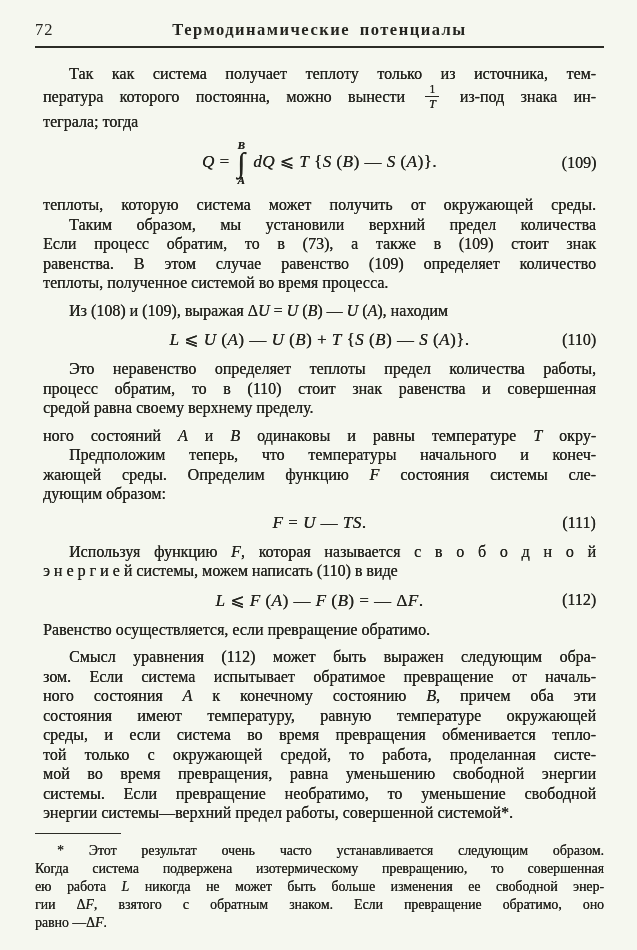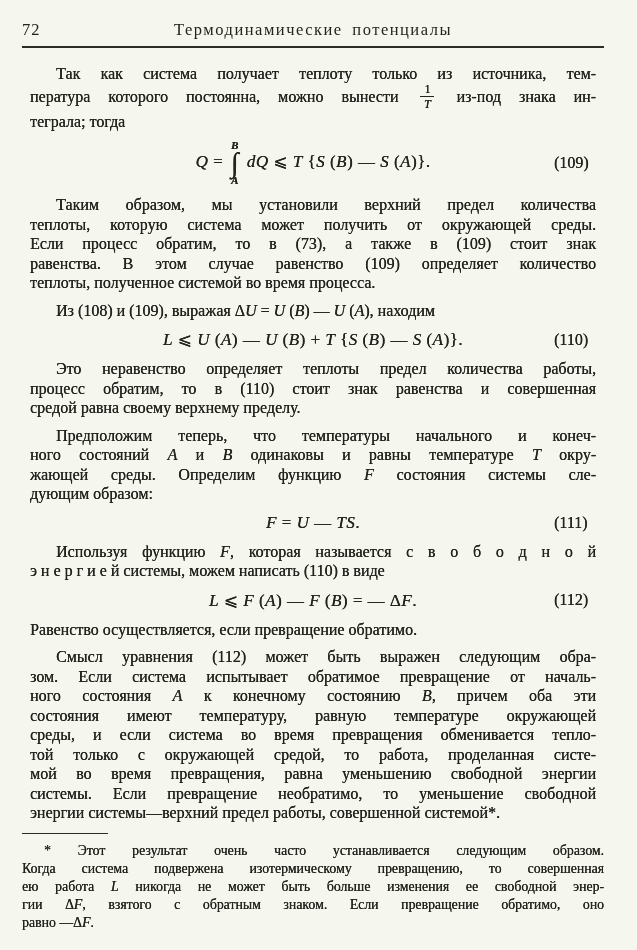--- a/index.html
+++ b/index.html
@@ -5,30 +5,30 @@
   html,body{margin:0;padding:0;}
   body{
     width:637px;height:950px;overflow:hidden;
     background:var(--paper,#f5f7ef);
     color:var(--ink,#24241f);
     font-family:"Liberation Serif","DejaVu Serif",serif;
   }
   .page{
     box-sizing:border-box;
     width:637px;height:950px;
-    padding:20px 33px 0 22px;
+    padding:20px 33px 0 35px;
   }
   
   .pagehead{
     display:grid;grid-template-columns:1fr auto 1fr;
     align-items:baseline;
     font-size:16.5px;
   }
   .pgnum{justify-self:start;letter-spacing:1px;}
-  .runtitle{justify-self:center;letter-spacing:1.5px;word-spacing:4px;}
+  .runtitle{justify-self:center;letter-spacing:1.5px;word-spacing:4px;font-weight:bold;}
   .headrule{
     border:none;border-top:2px solid #2c2c26;
     margin:6px 0 0 0;
   }
   
   main{display:block;margin-top:16px;}
   .para{margin:8px;}
   .tline{
     font-size:16px;
     line-height:19.5px;
@@ -51,21 +51,21 @@
   .frac .den{padding-top:0.5px;}
   
   .eq{
     display:flex;align-items:center;
     margin:9px 0;
     font-size:17px;
     text-shadow:0.2px 0 0 currentColor;
   }
   .eqpad{width:50px;flex:0 0 auto;}
   .eqbody{flex:1 1 auto;text-align:center;letter-spacing:0.5px;}
-  .eqnum{width:50px;flex:0 0 auto;text-align:left;font-size:16px;}
+  .eqnum{width:50px;flex:0 0 auto;text-align:center;font-size:16px;}
   .intwrap{
     display:inline-flex;flex-direction:column;align-items:center;
     vertical-align:middle;line-height:1;margin:0 3px;
   }
   .intwrap .lim{font-size:11px;font-style:italic;font-weight:bold;line-height:1;}
   .intwrap .intglyph{font-size:28px;line-height:0.85;font-style:normal;}
   
   .footrule{
     border:none;border-top:1.5px solid #2c2c26;
     width:86px;margin:10px 0 7px 0;
@@ -98,42 +98,42 @@
       <div class="eq">
         <span class="eqpad"></span>
         <span class="eqbody"><i>Q</i> = <span class="intwrap">
             <span class="lim">B</span>
             <span class="intglyph">∫</span>
             <span class="lim">A</span>
           </span> <i>dQ</i> ⩽ <i>T</i> {<i>S</i> (<i>B</i>) — <i>S</i> (<i>A</i>)}.</span>
         <span class="eqnum">(109)</span>
       </div>
       <div class="para">
+        <div class="tline">теплоты, которую система может получить от окружающей среды.</div>
         <div class="tline ind">Таким образом, мы установили верхний предел количества</div>
-        <div class="tline">теплоты, которую система может получить от окружающей среды.</div>
         <div class="tline">Если процесс обратим, то в (73), а также в (109) стоит знак</div>
         <div class="tline">равенства. В этом случае равенство (109) определяет количество</div>
         <div class="tline lastline">теплоты, полученное системой во время процесса.</div>
       </div>
       <div class="para">
         <div class="tline lastline ind">Из (108) и (109), выражая Δ<i>U</i> = <i>U</i> (<i>B</i>) — <i>U</i> (<i>A</i>), находим</div>
       </div>
       <div class="eq">
         <span class="eqpad"></span>
         <span class="eqbody"><i>L</i> ⩽ <i>U</i> (<i>A</i>) — <i>U</i> (<i>B</i>) + <i>T</i> {<i>S</i> (<i>B</i>) — <i>S</i> (<i>A</i>)}.</span>
         <span class="eqnum">(110)</span>
       </div>
       <div class="para">
         <div class="tline ind">Это неравенство определяет теплоты предел количества работы,</div>
         <div class="tline">процесс обратим, то в (110) стоит знак равенства и совершенная</div>
         <div class="tline lastline">средой равна своему верхнему пределу.</div>
       </div>
       <div class="para">
+        <div class="tline">ного состояний <i>A</i> и <i>B</i> одинаковы и равны температуре <i>T</i> окру-</div>
         <div class="tline ind">Предположим теперь, что температуры начального и конеч-</div>
-        <div class="tline">ного состояний <i>A</i> и <i>B</i> одинаковы и равны температуре <i>T</i> окру-</div>
         <div class="tline">жающей среды. Определим функцию <i>F</i> состояния системы сле-</div>
         <div class="tline lastline">дующим образом:</div>
       </div>
       <div class="eq">
         <span class="eqpad"></span>
         <span class="eqbody"><i>F</i> = <i>U</i> — <i>TS</i>.</span>
         <span class="eqnum">(111)</span>
       </div>
       <div class="para">
         <div class="tline ind">Используя функцию <i>F</i>, которая называется с в о б о д н о й</div>

